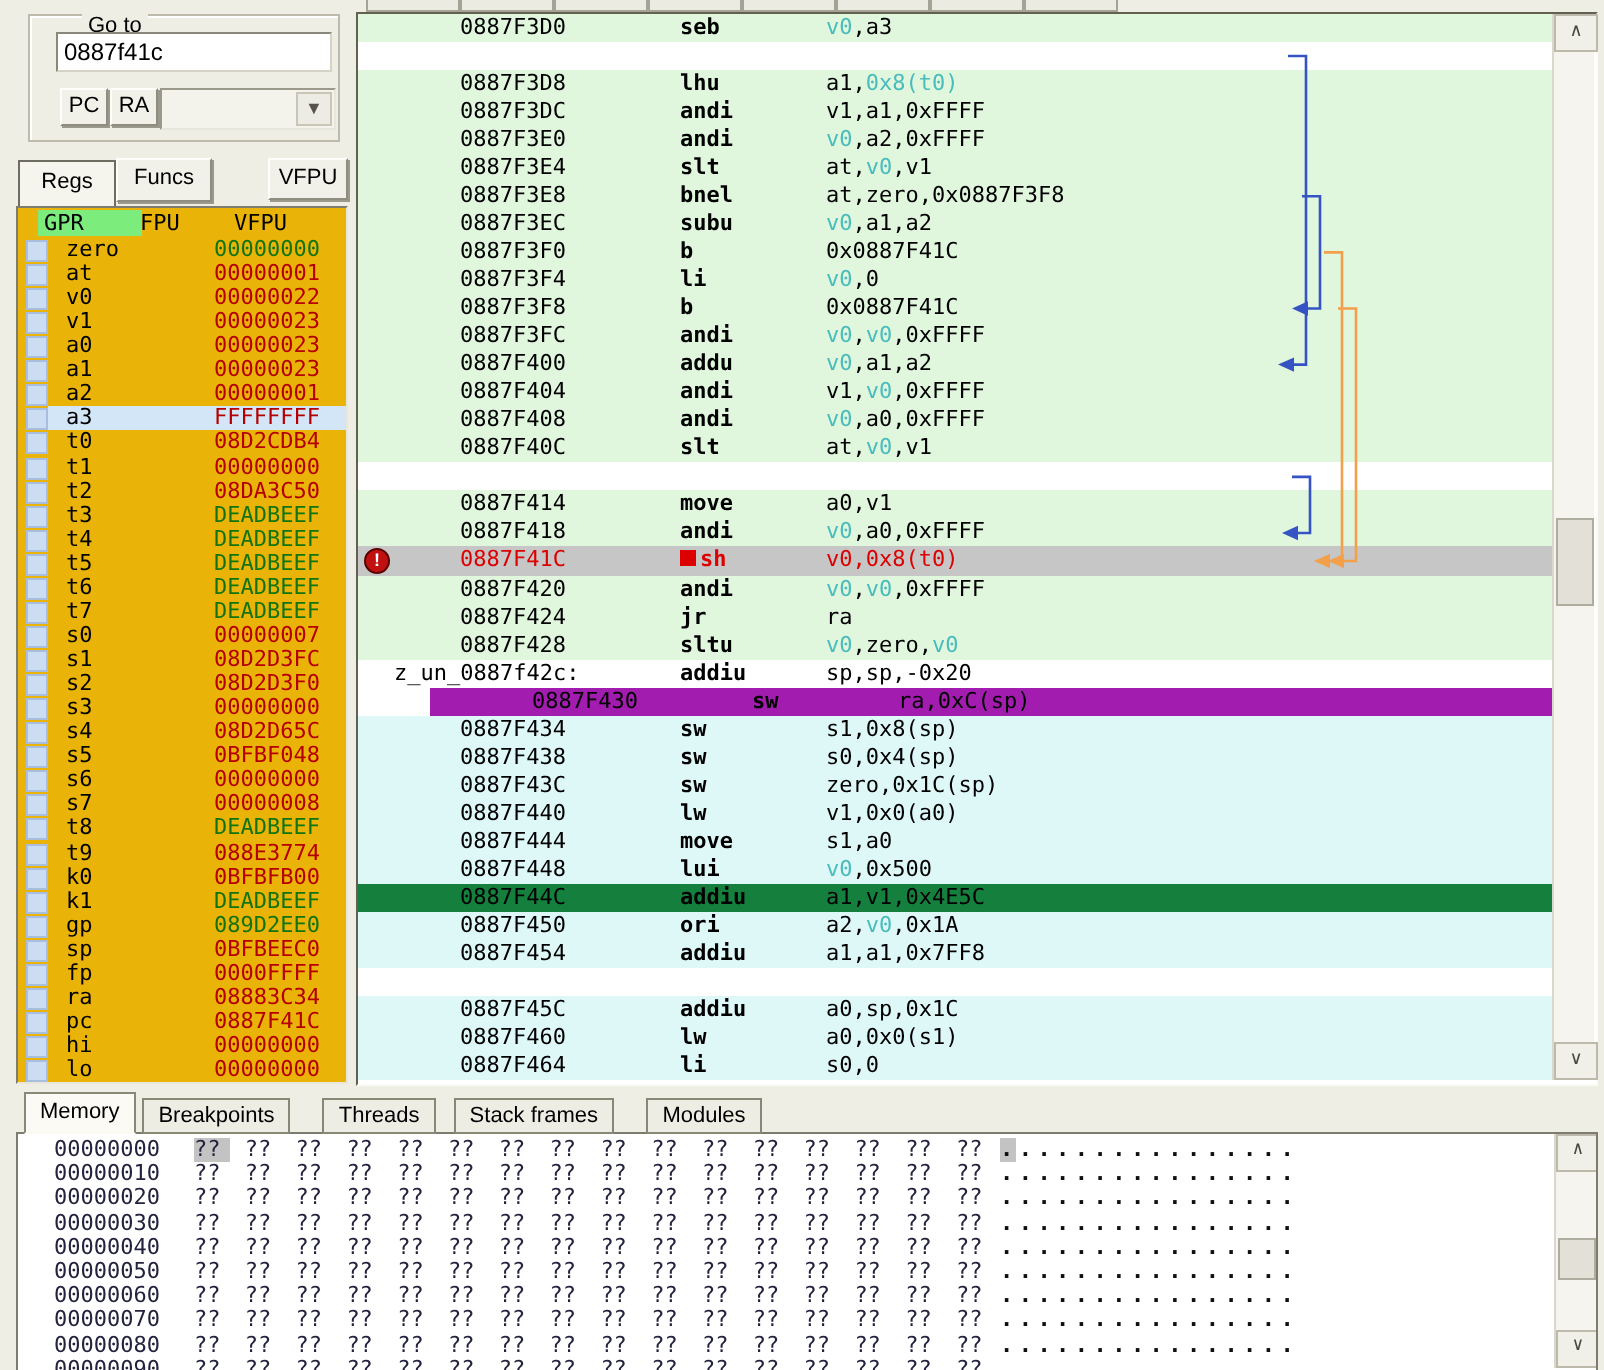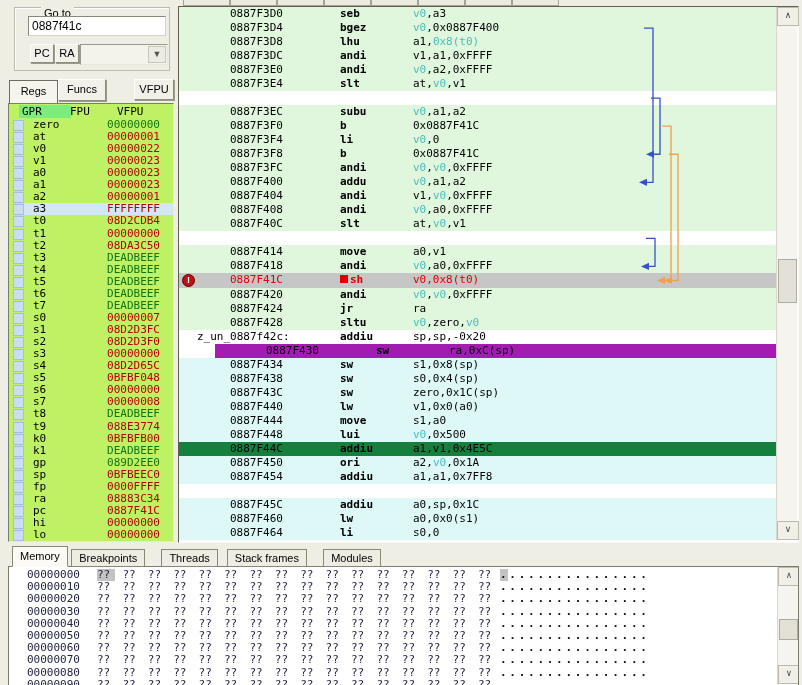--- a/index.html
+++ b/index.html
@@ -22,21 +22,21 @@
   .combo-arrow{position:absolute;right:1px;top:1px;width:16px;height:15px;background:#EDECE4;
          border:1px solid #C9C6B8;color:#55534A;font-size:9px;text-align:center;line-height:15px;}
 
   
   .ltab{position:absolute;font-size:11px;text-align:center;cursor:default;}
   .ltab.sel{background:#F5F4ED;border:1px solid #6F6D61;line-height:20px;}
   .ltab.raised{background:#F1F0E9;border:1px solid #8F8D80;border-top-color:#FDFDFA;
        border-left-color:#FDFDFA;box-shadow:1px 1px 0 #9B998C;line-height:18px;}
 
   
-  .regpanel{position:absolute;left:8px;top:103px;width:164px;height:437px;background:#bef264;
+  .regpanel{position:absolute;left:8px;top:103px;width:164px;height:437px;background:#eab308;
             border:1px solid #7E7C6F;border-right-color:#E9E7DC;border-bottom-color:#E9E7DC;overflow:hidden;}
   .reghead{position:absolute;left:0;top:1px;width:100%;height:14px;font-size:11px;}
   .reghead .hcell{position:absolute;top:0;}
   .reg-row{position:absolute;left:0;width:100%;height:12.06px;font-size:11px;line-height:12px;}
   .reg-row.sel{background:linear-gradient(to right,transparent 15px,#D2E6F8 15px);}
   .reg-sq{position:absolute;left:4px;top:1px;width:9px;height:9px;background:#CBDCF3;border:1px solid #A9BEDF;}
   .reg-n{position:absolute;left:24px;color:#000;}
   .reg-v{position:absolute;left:58px;width:93px;text-align:right;}
 
   
@@ -289,25 +289,25 @@
           <div class="reg-sq"></div>
           <div class="reg-n">lo</div>
           <div class="reg-v" style="color: rgb(180, 0, 0);">00000000</div>
         </div>
       </div>
   </div>
 
   <div class="disasm">
     <div class="dis-rows mono" id="disasm-rows">
         <div class="drow" style="top: 0px; height: 14.026px; background: rgb(224, 247, 222);"><div class="addr">0887F3D0</div><div class="op">seb</div><div class="args"><span style="color: rgb(73, 188, 188);">v0</span><span>,a3</span></div></div>
-        <div class="drow" style="top: 14.026px; height: 14.026px; background: rgb(224, 247, 222);"><div class="addr">0887F3D4</div><div class="op">bgez</div><div class="args"><span style="color: rgb(73, 188, 188);">v0</span><span>,0x0887F400</span></div></div>
         <div class="drow" style="top: 28.052px; height: 14.026px; background: rgb(224, 247, 222);"><div class="addr">0887F3D8</div><div class="op">lhu</div><div class="args"><span>a1,</span><span style="color: rgb(73, 188, 188);">0x8(t0)</span></div></div>
         <div class="drow" style="top: 42.078px; height: 14.026px; background: rgb(224, 247, 222);"><div class="addr">0887F3DC</div><div class="op">andi</div><div class="args"><span>v1,a1,0xFFFF</span></div></div>
         <div class="drow" style="top: 56.104px; height: 14.026px; background: rgb(224, 247, 222);"><div class="addr">0887F3E0</div><div class="op">andi</div><div class="args"><span style="color: rgb(73, 188, 188);">v0</span><span>,a2,0xFFFF</span></div></div>
         <div class="drow" style="top: 70.13px; height: 14.026px; background: rgb(224, 247, 222);"><div class="addr">0887F3E4</div><div class="op">slt</div><div class="args"><span>at,</span><span style="color: rgb(73, 188, 188);">v0</span><span>,v1</span></div></div>
+        <div class="drow" style="top: 84.156px; height: 14.026px; background: rgb(224, 247, 222);"><div class="addr">0887F3E8</div><div class="op">bnel</div><div class="args"><span>at,zero,0x0887F3F8</span></div></div>
         <div class="drow" style="top: 98.182px; height: 14.026px; background: rgb(224, 247, 222);"><div class="addr">0887F3EC</div><div class="op">subu</div><div class="args"><span style="color: rgb(73, 188, 188);">v0</span><span>,a1,a2</span></div></div>
         <div class="drow" style="top: 112.208px; height: 14.026px; background: rgb(224, 247, 222);"><div class="addr">0887F3F0</div><div class="op">b</div><div class="args"><span>0x0887F41C</span></div></div>
         <div class="drow" style="top: 126.234px; height: 14.026px; background: rgb(224, 247, 222);"><div class="addr">0887F3F4</div><div class="op">li</div><div class="args"><span style="color: rgb(73, 188, 188);">v0</span><span>,0</span></div></div>
         <div class="drow" style="top: 140.26px; height: 14.026px; background: rgb(224, 247, 222);"><div class="addr">0887F3F8</div><div class="op">b</div><div class="args"><span>0x0887F41C</span></div></div>
         <div class="drow" style="top: 154.286px; height: 14.026px; background: rgb(224, 247, 222);"><div class="addr">0887F3FC</div><div class="op">andi</div><div class="args"><span style="color: rgb(73, 188, 188);">v0</span><span>,</span><span style="color: rgb(73, 188, 188);">v0</span><span>,0xFFFF</span></div></div>
         <div class="drow" style="top: 168.312px; height: 14.026px; background: rgb(224, 247, 222);"><div class="addr">0887F400</div><div class="op">addu</div><div class="args"><span style="color: rgb(73, 188, 188);">v0</span><span>,a1,a2</span></div></div>
         <div class="drow" style="top: 182.338px; height: 14.026px; background: rgb(224, 247, 222);"><div class="addr">0887F404</div><div class="op">andi</div><div class="args"><span>v1,</span><span style="color: rgb(73, 188, 188);">v0</span><span>,0xFFFF</span></div></div>
         <div class="drow" style="top: 196.364px; height: 14.026px; background: rgb(224, 247, 222);"><div class="addr">0887F408</div><div class="op">andi</div><div class="args"><span style="color: rgb(73, 188, 188);">v0</span><span>,a0,0xFFFF</span></div></div>
         <div class="drow" style="top: 210.39px; height: 14.026px; background: rgb(224, 247, 222);"><div class="addr">0887F40C</div><div class="op">slt</div><div class="args"><span>at,</span><span style="color: rgb(73, 188, 188);">v0</span><span>,v1</span></div></div>
         <div class="drow" style="top: 238.442px; height: 14.026px; background: rgb(224, 247, 222);"><div class="addr">0887F414</div><div class="op">move</div><div class="args"><span>a0,v1</span></div></div>

